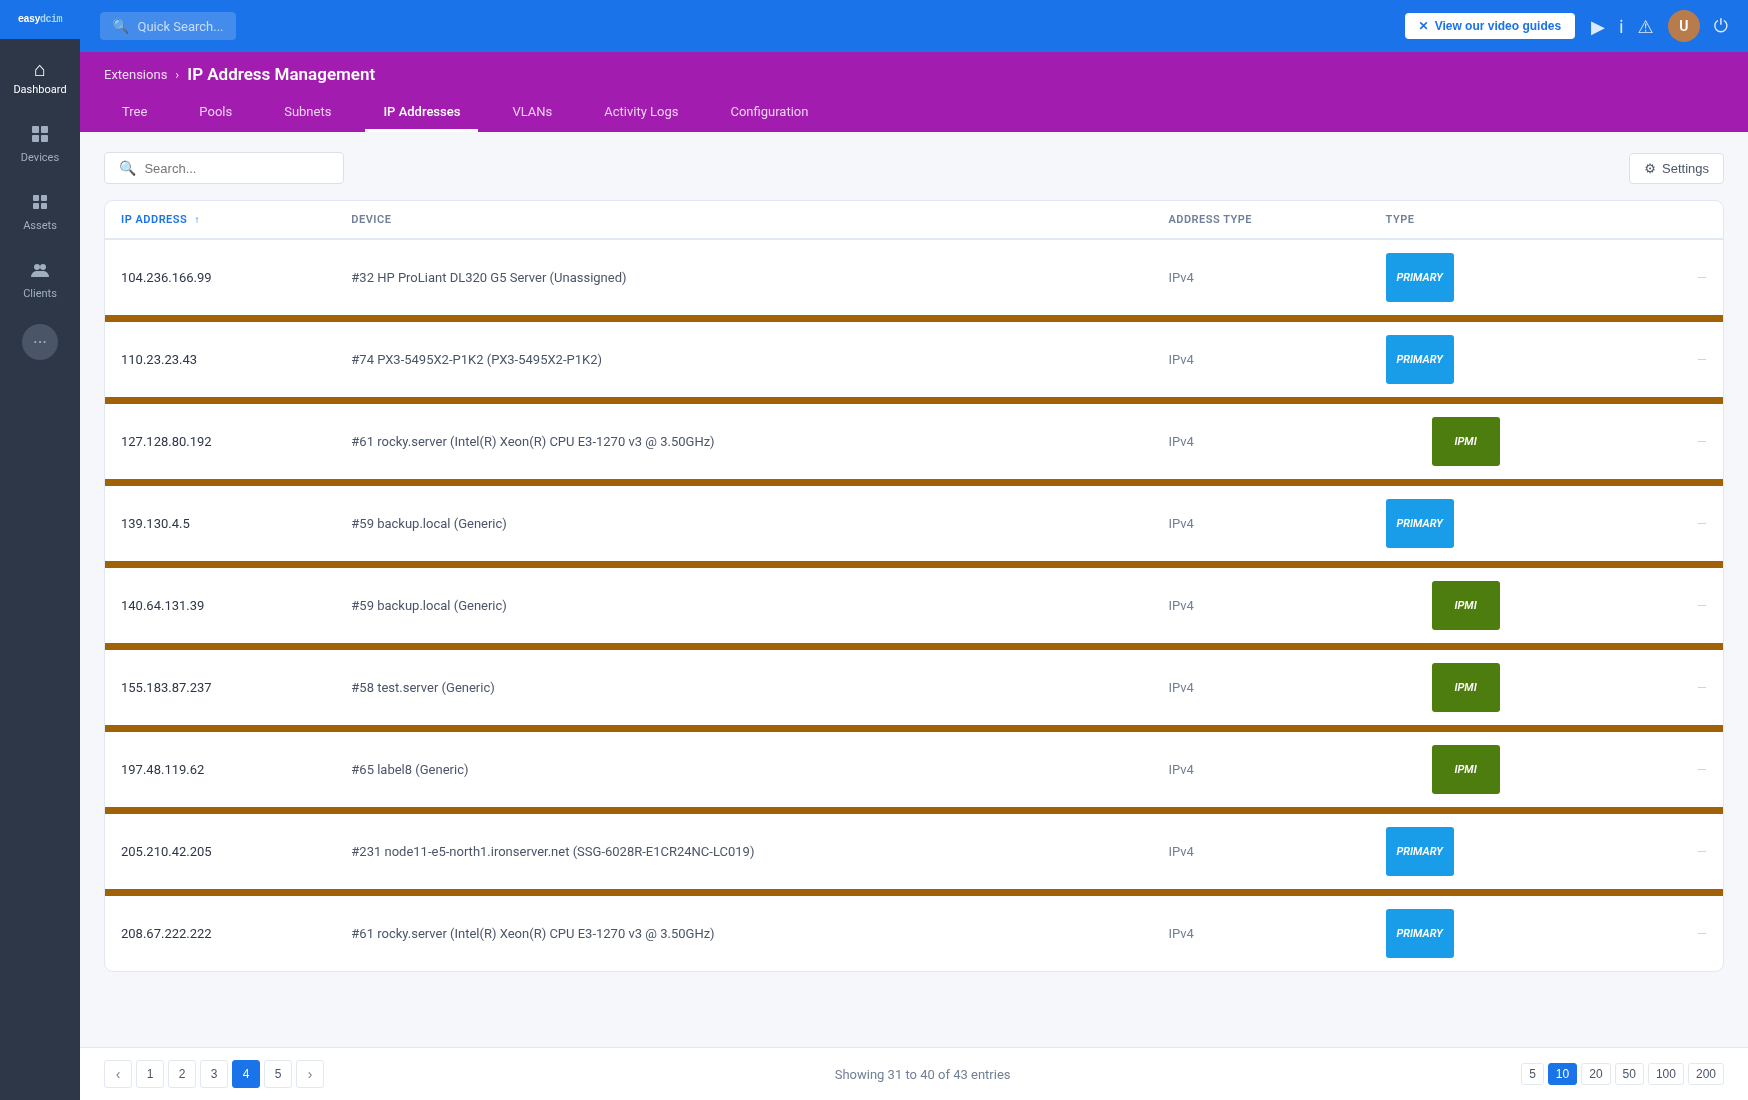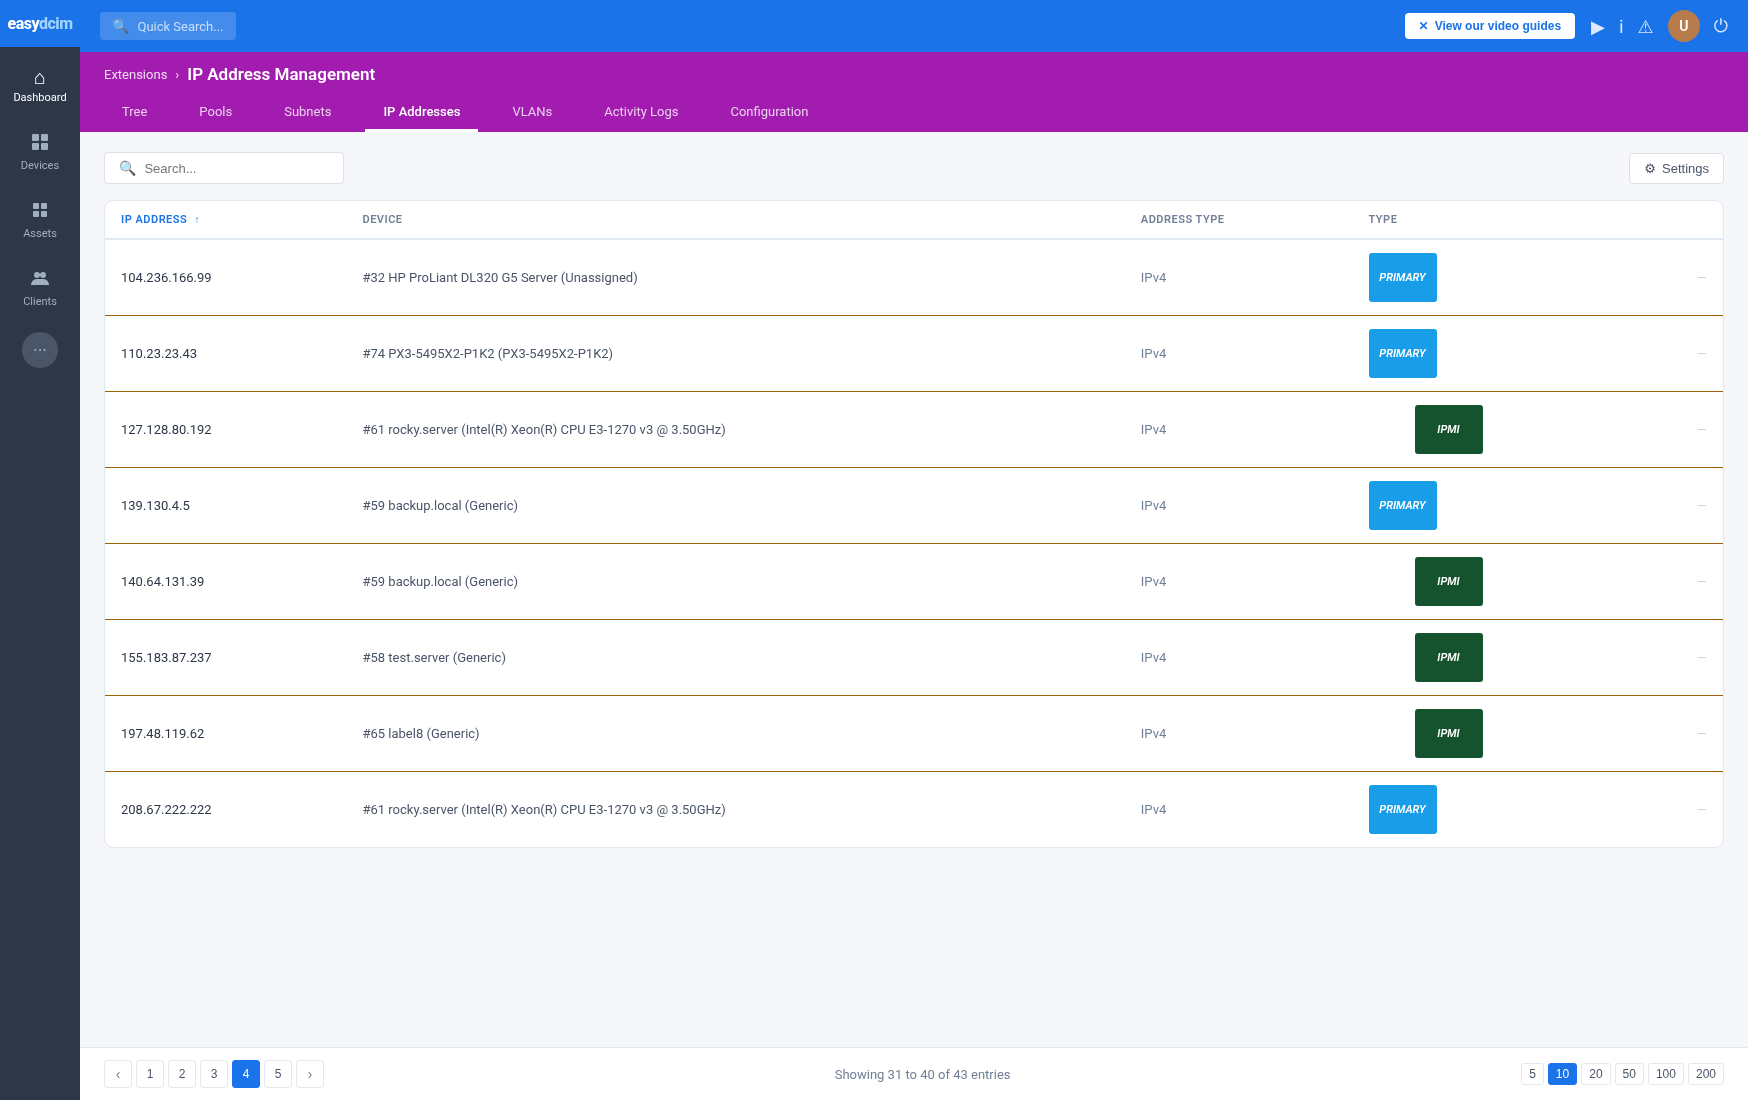--- a/index.html
+++ b/index.html
@@ -20,22 +20,23 @@
       width: 100%;
       background: #1a73e8;
       display: flex;
       align-items: center;
       justify-content: center;
       padding: 14px 0;
     }
     .sidebar-logo-text {
       color: white;
       font-weight: 800;
-      font-size: 16px;
+      font-size: 10px;
       letter-spacing: -0.5px;
+      font-family: Liberation Mono, monospace;
     }
     .logo-easy { color: white; }
     .logo-dcim { color: #a0d4ff; }
     .sidebar-nav {
       display: flex;
       flex-direction: column;
       align-items: center;
       width: 100%;
       padding-top: 8px;
       gap: 4px;
@@ -225,21 +226,21 @@
       text-align: left;
       font-size: 11px;
       font-weight: 600;
       color: #718096;
       letter-spacing: 0.5px;
       text-transform: uppercase;
     }
     thead th.sortable { color: #1a73e8; cursor: pointer; }
     .sort-icon { font-size: 10px; margin-left: 4px; }
     tbody tr {
-      border-bottom: 1px solid #a16207;
+      border-bottom: 7px solid #a16207;
     }
     tbody tr:last-child { border-bottom: none; }
     tbody td {
       padding: 13px 16px;
       font-size: 13px;
       color: #2d3748;
     }
     .td-ip { color: #2d3748; font-weight: 400; }
     .td-device { color: #4a5568; }
     .td-address-type { color: #718096; }
@@ -248,21 +249,21 @@
       padding: 18px 10px;
       border-radius: 3px;
       font-size: 11px;
       font-weight: 600;
       color: white;
       text-align: center;
       min-width: 68px;
       font-style: italic;
     }
     .badge-primary { background: #1a9de8; }
-    .badge-ipmi { background: #14532d; margin-left: 46px; }
+    .badge-ipmi { background: #4d7c0f; margin-left: 46px; }
     .td-actions { color: #cbd5e0; text-align: right; }
 
     
     .footer {
       background: white;
       border-top: 1px solid #e2e8f0;
       padding: 12px 24px;
       display: flex;
       align-items: center;
       justify-content: space-between;
@@ -472,20 +473,27 @@
       <td class="td-actions">—</td>
     </tr>
             <tr>
       <td class="td-ip">197.48.119.62</td>
       <td class="td-device">#65 label8 (Generic)</td>
       <td class="td-address-type">IPv4</td>
       <td><span class="badge badge-ipmi">IPMI</span></td>
       <td class="td-actions">—</td>
     </tr>
             <tr>
+      <td class="td-ip">205.210.42.205</td>
+      <td class="td-device">#231 node11-e5-north1.ironserver.net (SSG-6028R-E1CR24NC-LC019)</td>
+      <td class="td-address-type">IPv4</td>
+      <td><span class="badge badge-primary">PRIMARY</span></td>
+      <td class="td-actions">—</td>
+    </tr>
+            <tr>
       <td class="td-ip">208.67.222.222</td>
       <td class="td-device">#61 rocky.server (Intel(R) Xeon(R) CPU E3-1270 v3 @ 3.50GHz)</td>
       <td class="td-address-type">IPv4</td>
       <td><span class="badge badge-primary">PRIMARY</span></td>
       <td class="td-actions">—</td>
     </tr>
           </tbody>
       </table>
     </div>
   </div>

